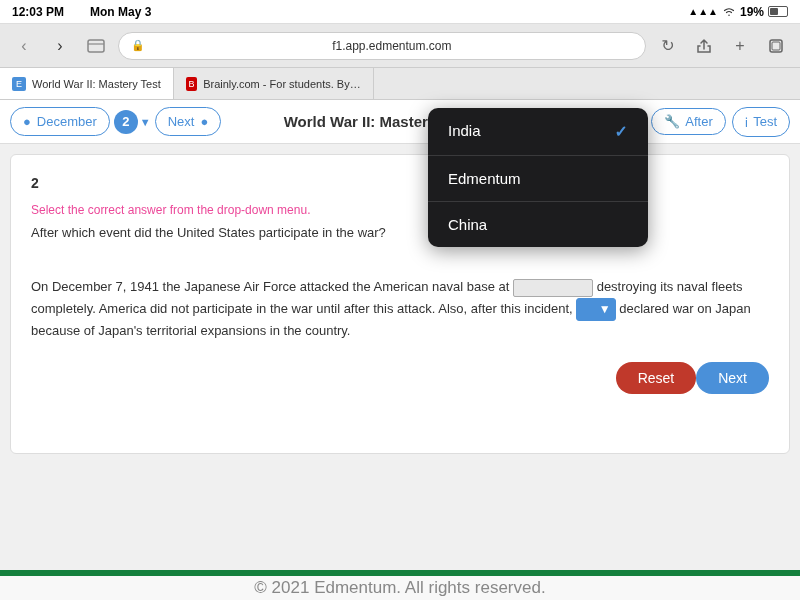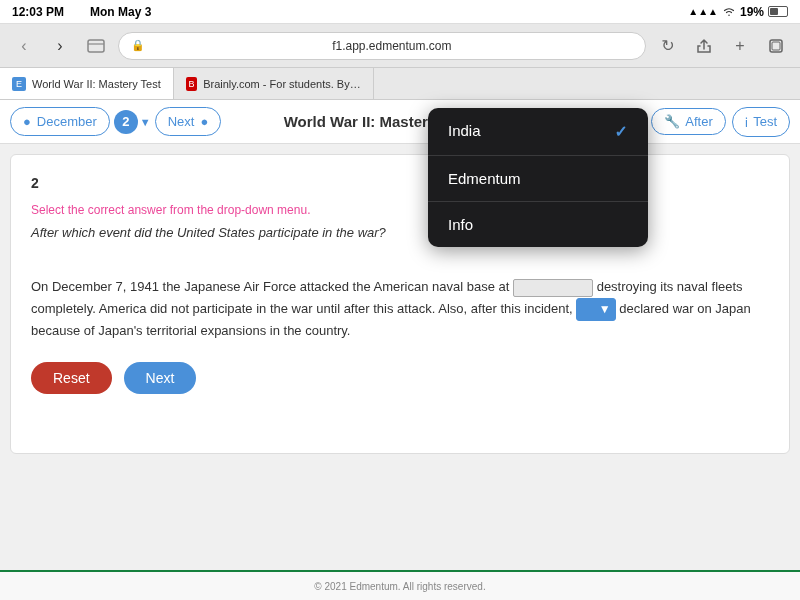--- a/index.html
+++ b/index.html
@@ -187,21 +187,20 @@
     .instruction {
       font-size: 12px;
       color: #ec4899;
       margin-bottom: 8px;
     }
     .question-text {
       font-size: 13px;
       color: #333;
       margin-bottom: 12px;
       font-weight: 500;
-      font-style: italic;
     }
     .passage {
       font-size: 13px;
       color: #333;
       line-height: 1.6;
       margin-bottom: 20px;
       margin-top: 37px;
     }
     .inline-dropdown {
       display: inline-flex;
@@ -222,22 +221,21 @@
       height: 18px;
       background: #e8e8e8;
       border: 1px solid #aaa;
       border-radius: 2px;
       vertical-align: middle;
     }
 
     
     .action-btns {
       display: flex;
-      gap: 12px;
-      justify-content: flex-start;
+      justify-content: flex-end;
       margin-top: 10px;
     }
     .reset-btn {
       background: #c0392b;
       color: #fff;
       border: none;
       border-radius: 20px;
       padding: 8px 22px;
       font-size: 14px;
       cursor: pointer;
@@ -279,25 +277,25 @@
     .dropdown-item:last-child { border-bottom: none; }
     .check-mark { color: #4a90d9; font-size: 16px; font-weight: bold; }
 
     
     .footer {
       position: absolute;
       bottom: 0;
       left: 0; right: 0;
       height: 30px;
       background: #f8f8f8;
-      border-top: 2px solid #15803d;
+      border-top: 6px solid #15803d;
       display: flex;
       align-items: center;
       justify-content: center;
-      font-size: 10px;
+      font-size: 17px;
       color: #888;
     }
   </style>
 </head>
 <body>
 
 <div class="status-bar">
   <div class="status-left">
     <span>12:03 PM</span>
     <span style="margin-left:6px;">Mon May 3</span>
@@ -410,19 +408,19 @@
 
 <div class="dropdown-menu">
   <div class="dropdown-item">
     <span>India</span>
     <span class="check-mark">✓</span>
   </div>
   <div class="dropdown-item">
     <span>Edmentum</span>
   </div>
   <div class="dropdown-item">
-    <span>Info</span>
+    <span>China</span>
   </div>
 </div>
 
 <div class="footer">
   <span>© 2021 Edmentum. All rights reserved.</span>
 </div>
 
 </body></html>

